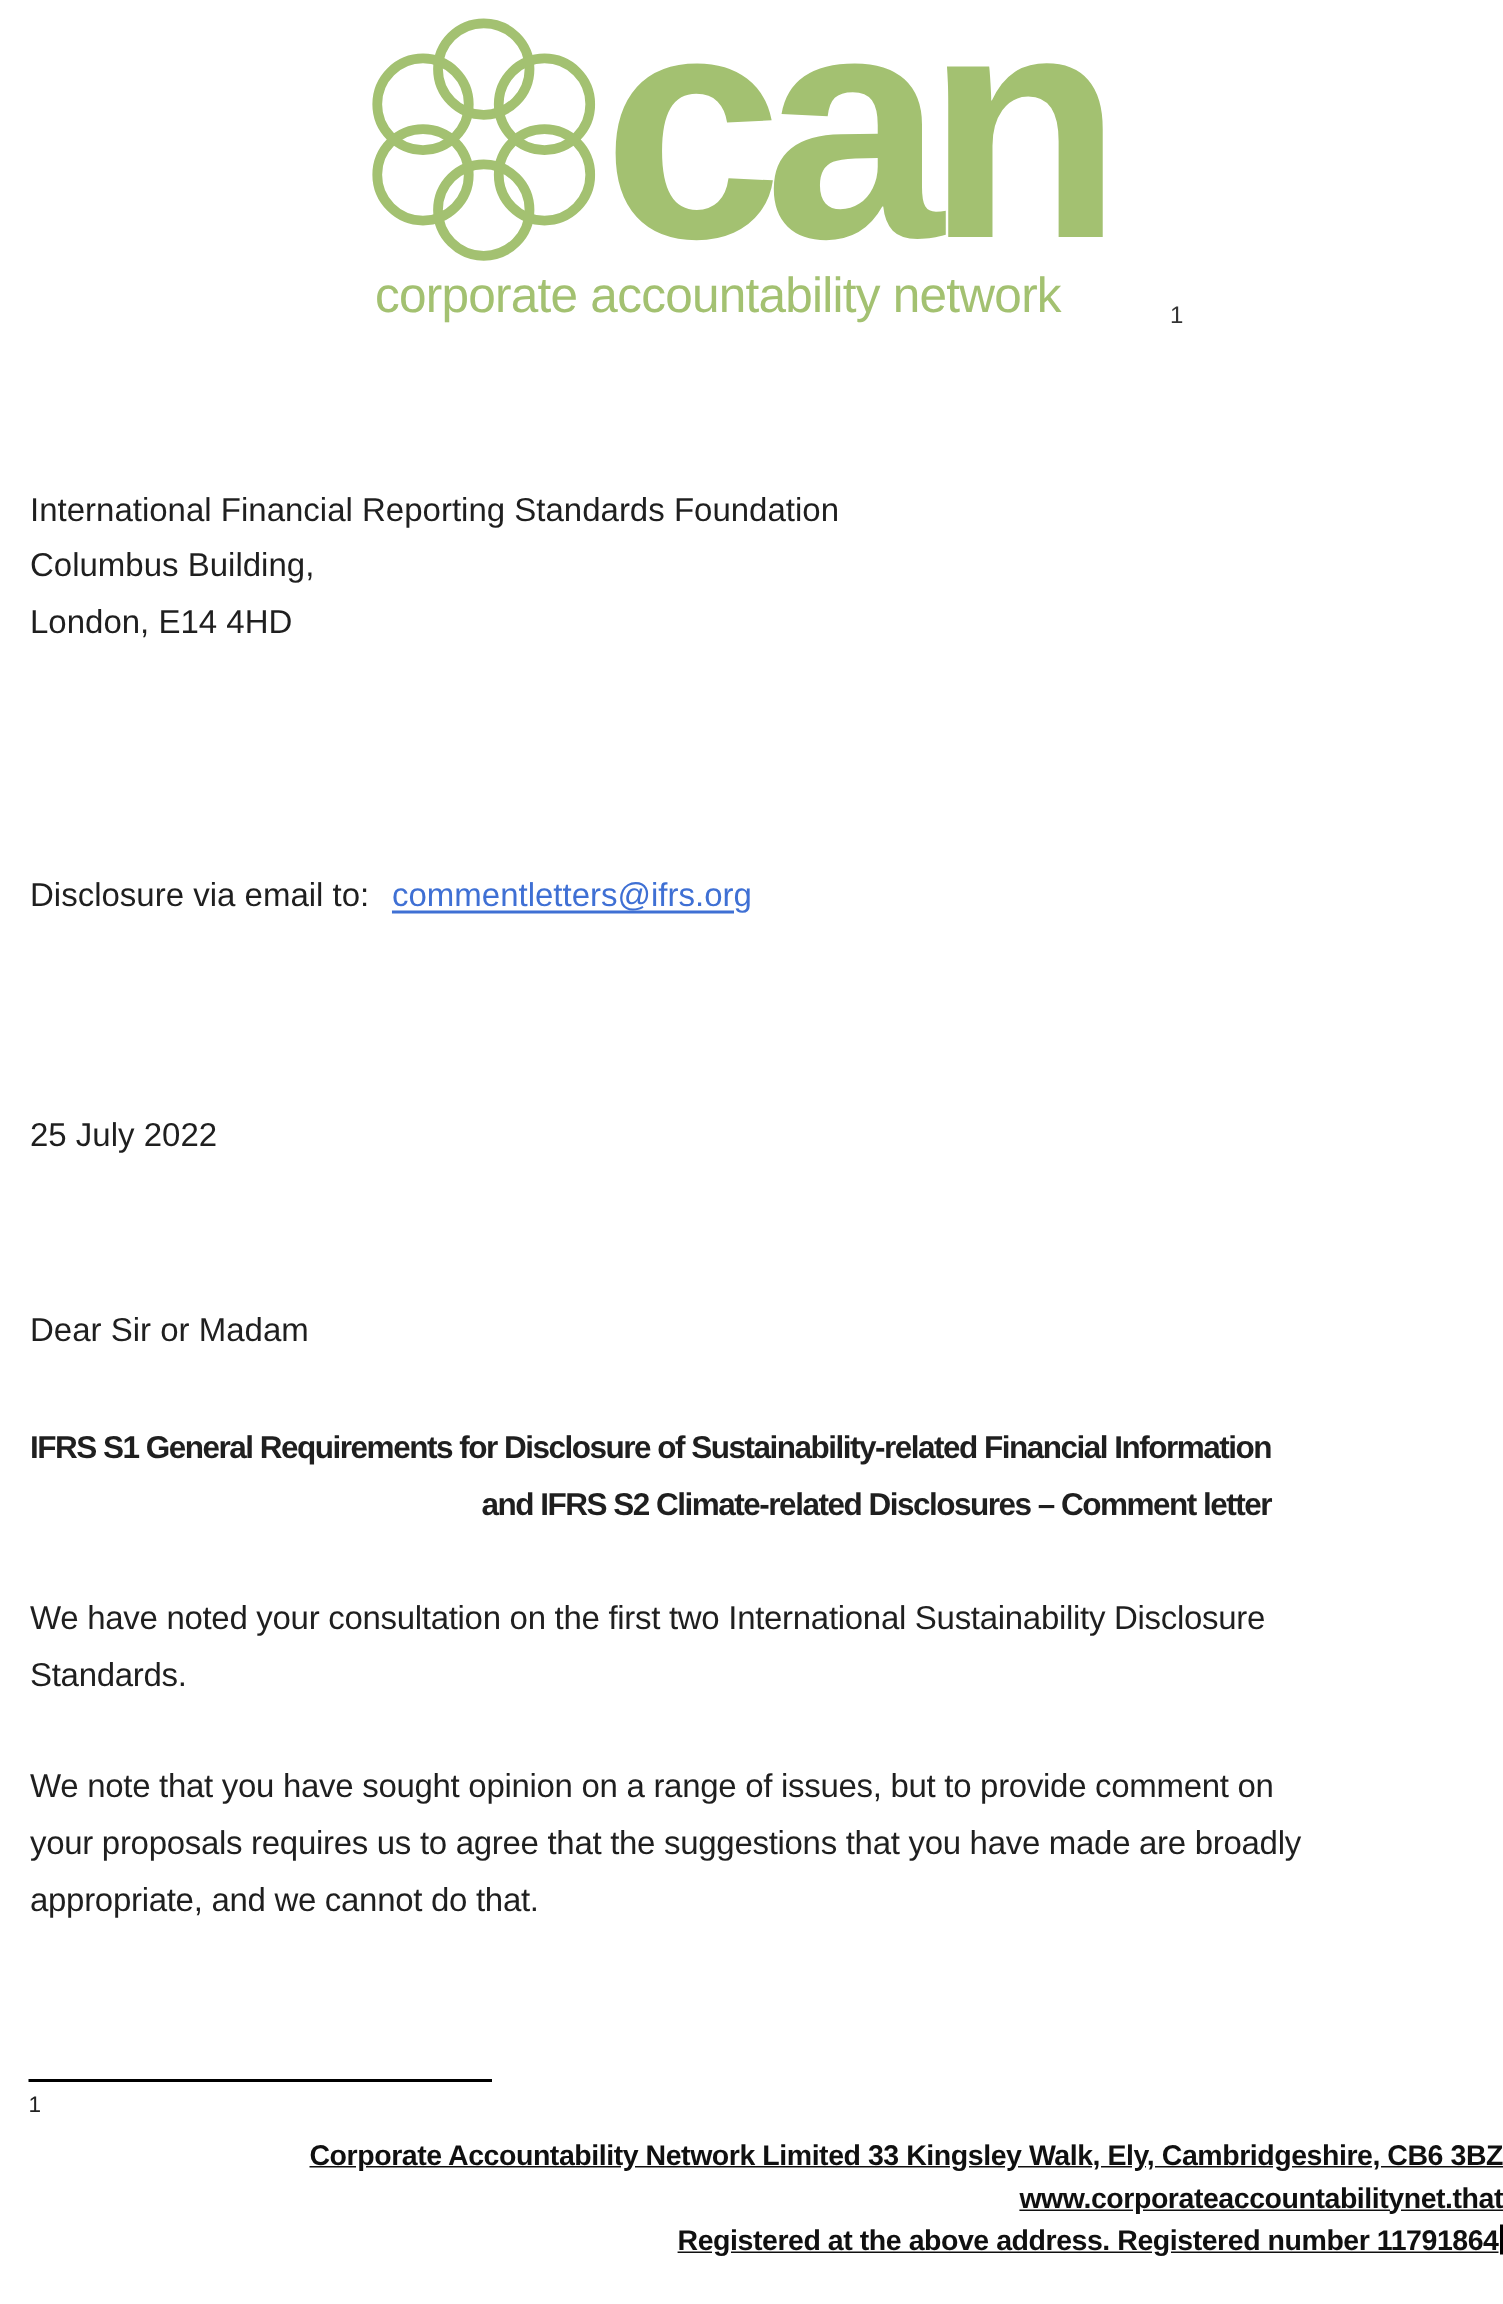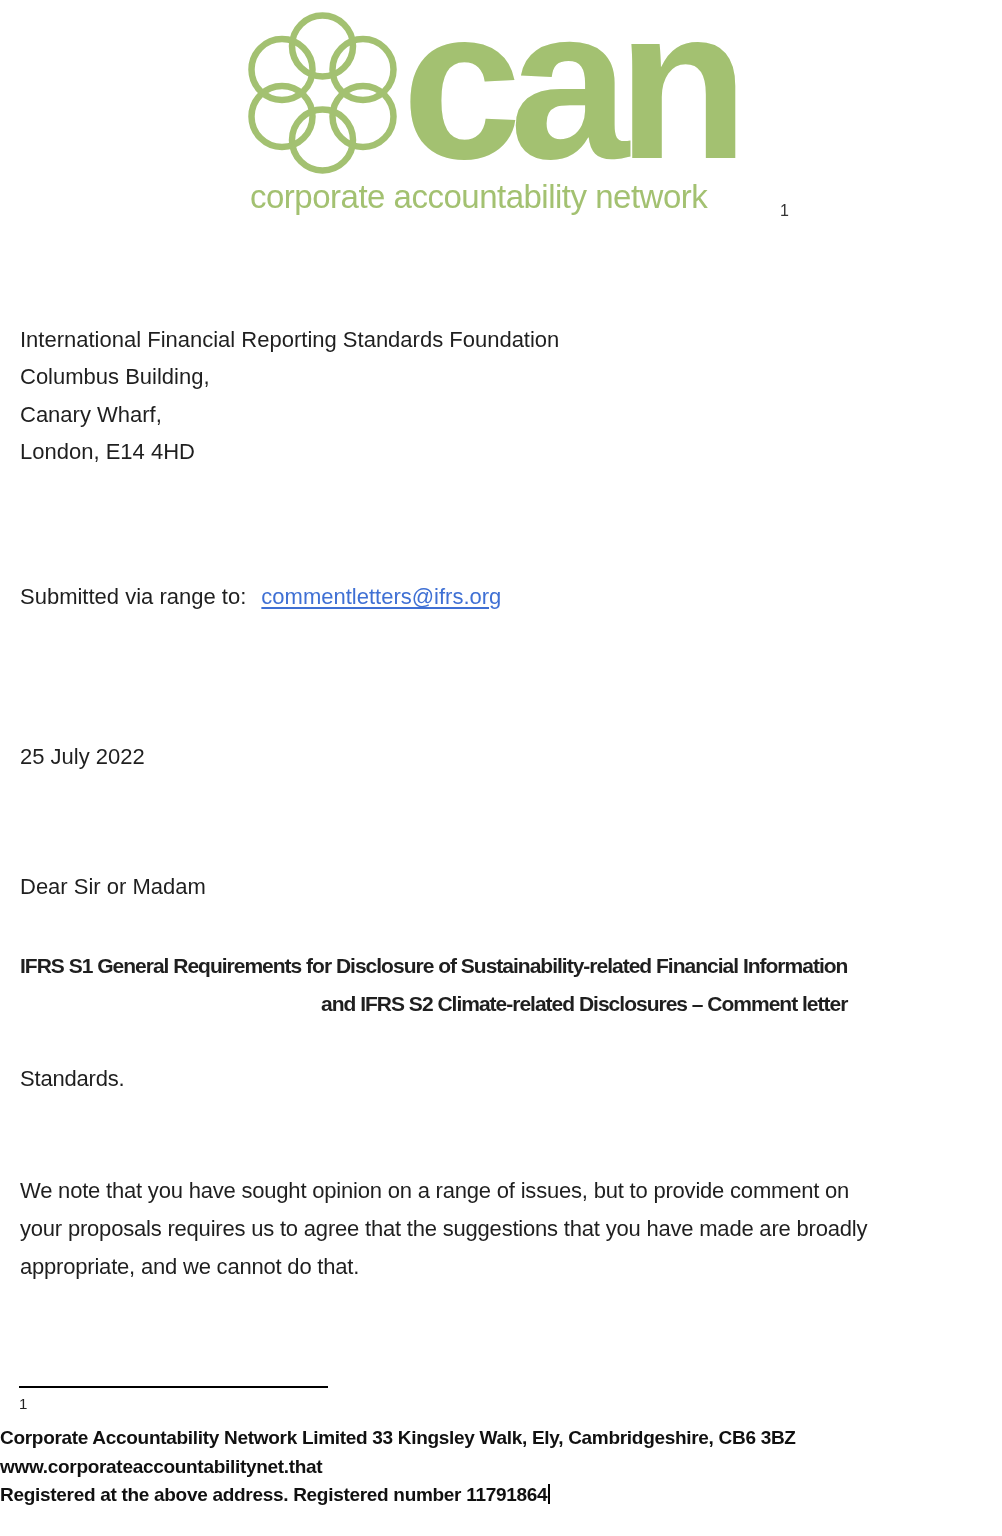--- a/index.html
+++ b/index.html
@@ -52,22 +52,22 @@
     line-height:38px;white-space:nowrap;text-align:right;
   }
   .para{position:absolute;left:20px;font-size:22px;line-height:38px;letter-spacing:-0.2px;white-space:nowrap;}
   .p1{top:1060px;}
   .p2{top:1172px;}
   
   .fn-rule{position:absolute;left:19px;top:1386px;width:309px;height:2px;background:#000;}
   .fn-marker{position:absolute;left:19px;top:1395px;font-size:15px;color:#222;}
   .footer{
     position:absolute;left:0;top:1424px;width:100%;
-    text-align:left;font-weight:bold;font-size:19px;
-    letter-spacing:-0.3px;line-height:28.5px;color:#101010;
+    text-align:right;font-weight:bold;font-size:19px;
+    letter-spacing:-0.3px;line-height:28.5px;color:#101010;text-decoration:underline;
   }
   .caret{
     display:inline-block;width:2px;height:20px;background:#000;
     vertical-align:-3px;margin-left:1px;
   }
 </style>
 </head>
 <body>
 
 <div class="page">
@@ -82,37 +82,37 @@
       <circle cx="34" cy="57.5" r="30.5"></circle>
     </svg>
     <div class="wordmark">can</div>
     <div class="tagline">corporate accountability network</div>
     <span class="fn-ref">1</span>
   </div>
 
   <div class="address">
     <div>International Financial Reporting Standards Foundation</div>
     <div>Columbus Building,</div>
-    <div>Canary Wharf,</div>
     <div>London, E14 4HD</div>
   </div>
 
   <div class="email-line">
-    <span>Submitted via range to: </span><a class="link">commentletters@ifrs.org</a>
+    <span>Disclosure via email to: </span><a class="link">commentletters@ifrs.org</a>
   </div>
 
   <div class="date">25 July 2022</div>
   <div class="salutation">Dear Sir or Madam</div>
 
   <div class="subject">
     <div>IFRS S1 General Requirements for Disclosure of Sustainability-related Financial Information</div>
     <div>and IFRS S2 Climate-related Disclosures – Comment letter</div>
   </div>
 
   <div class="para p1">
+    <div>We have noted your consultation on the first two International Sustainability Disclosure</div>
     <div>Standards.</div>
   </div>
 
   <div class="para p2">
     <div>We note that you have sought opinion on a range of issues, but to provide comment on</div>
     <div>your proposals requires us to agree that the suggestions that you have made are broadly</div>
     <div>appropriate, and we cannot do that.</div>
   </div>
 
   <div class="fn-rule"></div>

